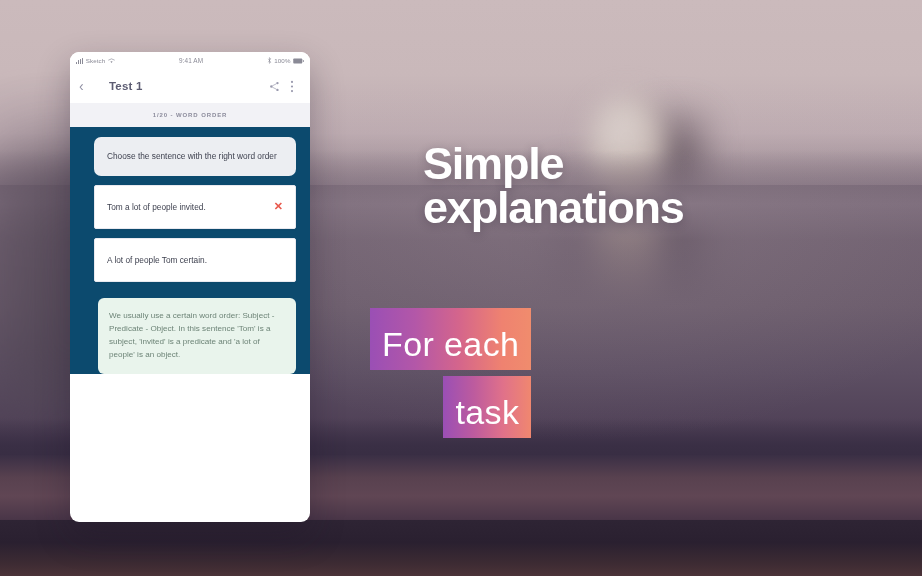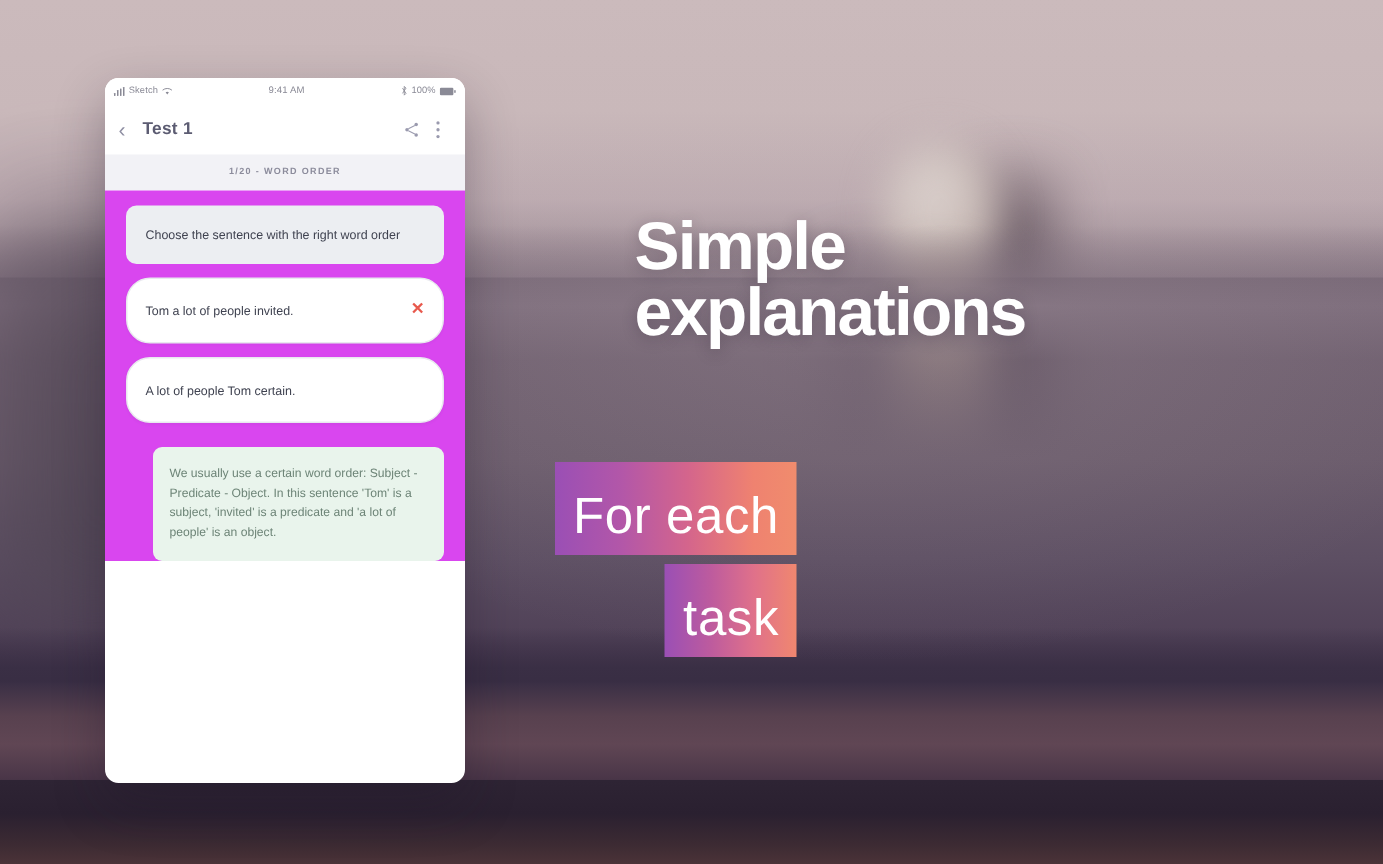--- a/index.html
+++ b/index.html
@@ -125,59 +125,59 @@
     display:flex; align-items:center;
     padding:0 9px;
     background:#fff;
   }
   .nav-back {
     font-size:14px; color:#8f8fa3; line-height:1;
     width:16px; text-align:left; font-weight:300;
   }
   .nav-title {
     font-size:11.5px; font-weight:bold; color:#5c5c72;
-    margin-left:0; letter-spacing:.2px;text-align:center;
+    margin-left:14px; letter-spacing:.2px;text-align:center;
   }
   .nav-spacer { flex:1; }
   .nav-icon { width:18px; display:flex; align-items:center; justify-content:center; }
 
   .progress-band {
     background:#f2f2f6;
     height:24px;
     display:flex; align-items:center; justify-content:center;
     font-size:6px; letter-spacing:.9px; color:#8c8c9c; font-weight:bold;
   }
 
-  .screen-body { padding:10px 14px 0 14px; background:#d946ef; }
+  .screen-body { padding:10px 14px 0 24px; background:#0c4a6e; }
 
   .question-card {
     background:#eceef2;
     border-radius:7px;
     padding:13px 13px;
     font-size:8.3px; line-height:1.55; color:#3f4250;
   }
 
   .option {
     margin-top:9px;
     background:#fff;
     border:1px solid #e9e9ef;
-    border-radius:16px;
+    border-radius:2px;
     height:44px;
     display:flex; align-items:center;
     padding:0 12px;
     font-size:8.3px; color:#3f4250;
     box-shadow:0 1px 2px rgba(60,50,70,.05);
   }
   .option-text { flex:1; }
   .mark { font-size:11px; line-height:1; font-weight:bold; }
   .mark.wrong { color:#e8594d; }
   .mark.right { color:#4caf6d; }
 
   .explanation {
-    margin:16px 0 0 18px;
+    margin:16px 0 0 4px;
     background:#e9f4ec;
     border-radius:6px;
     padding:11px 11px 13px 11px;
     font-size:8.1px; line-height:1.62; color:#6d8477;
   }
 
   
   #headline {
     position:absolute;
     left:379px; top:142px;

